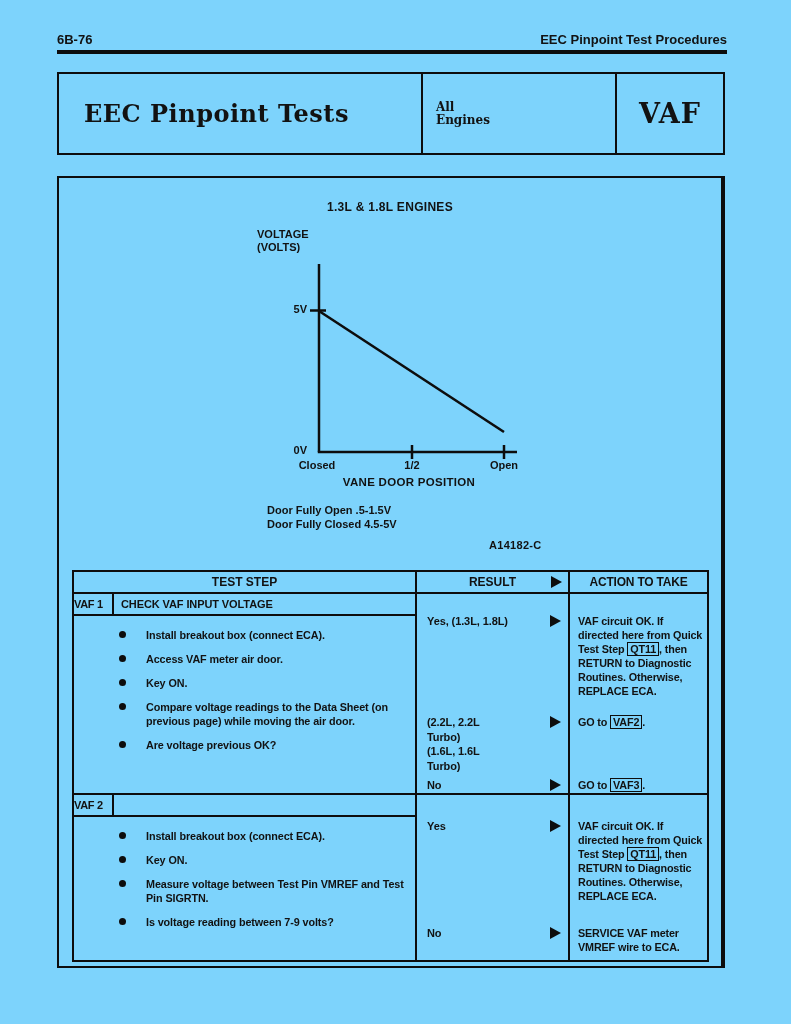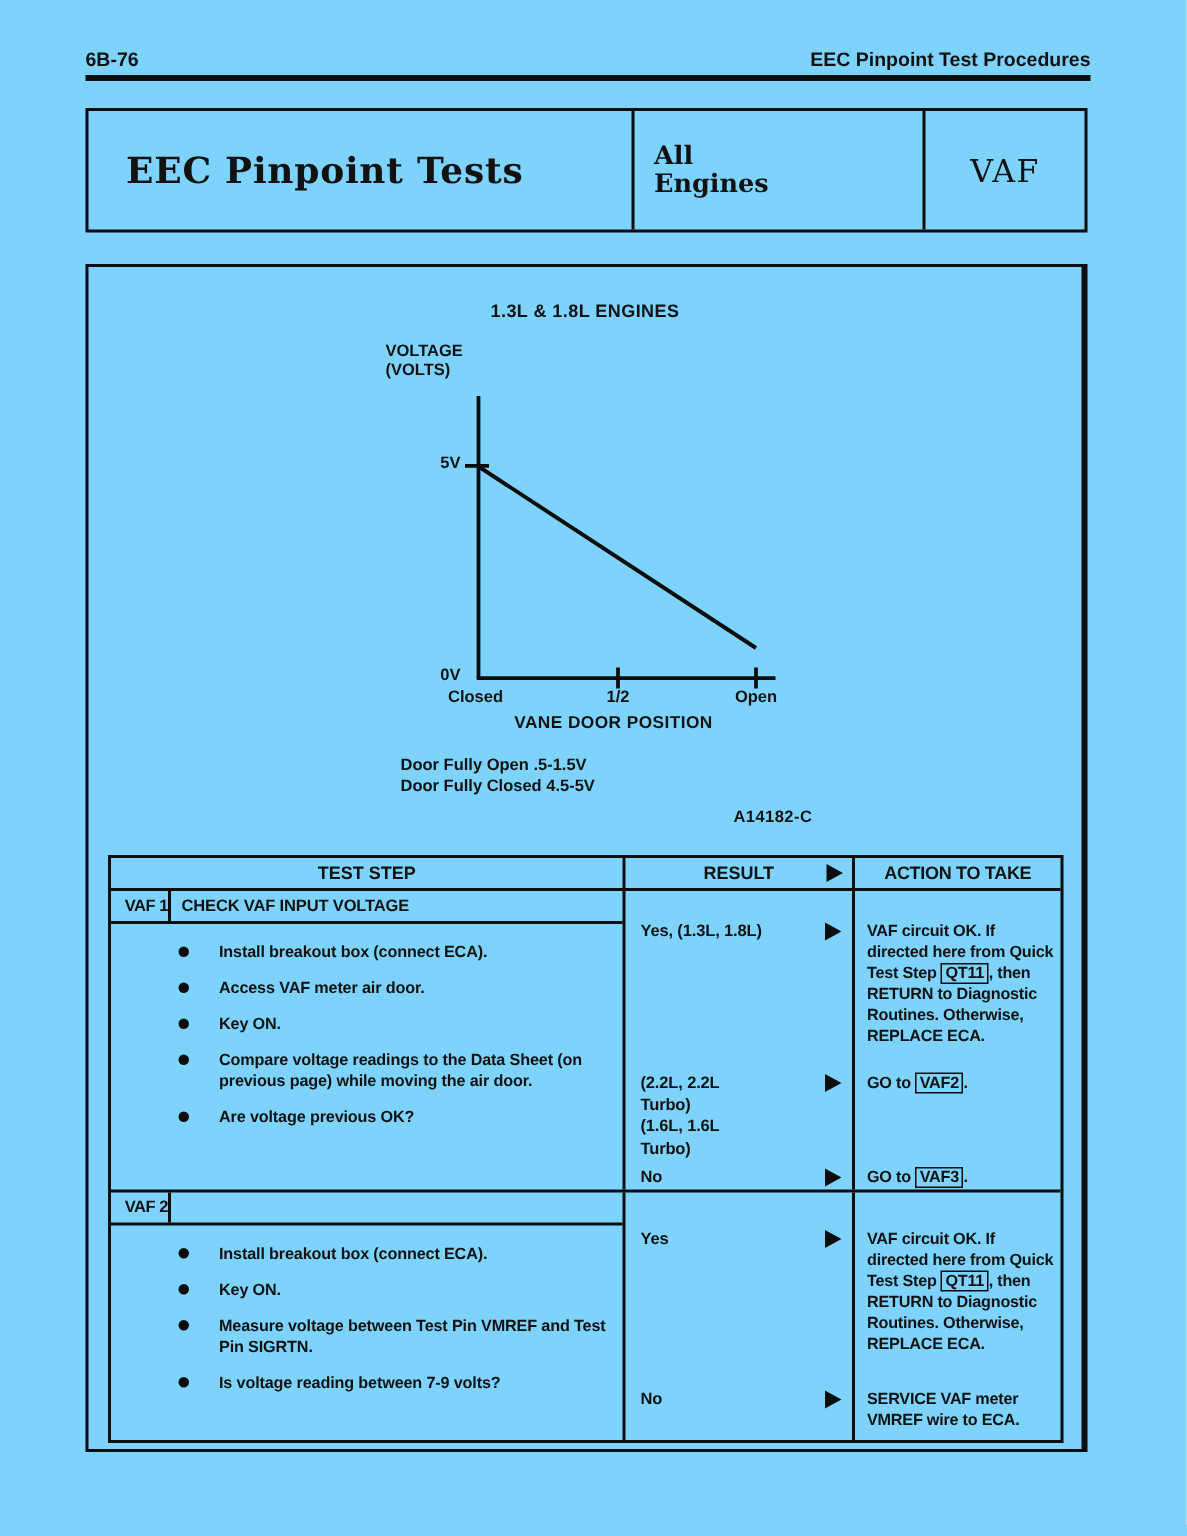--- a/index.html
+++ b/index.html
@@ -9,22 +9,22 @@
     background:#7dd3fc; color:#121212;
     font-family:"Liberation Sans", sans-serif;
     overflow:hidden;
   }
   
   .run-head { position:absolute; left:57px; top:32px; width:670px; display:flex; justify-content:space-between; font-size:13px; font-weight:700; }
   .head-rule { position:absolute; left:57px; top:50px; width:670px; height:4px; background:#0d0d0d; }
   
   .mast { position:absolute; left:57px; top:72px; width:668px; height:83px; border:2.5px solid #0d0d0d; display:flex; font-family:"DejaVu Serif", serif; }
   .mast-title { width:364px; border-right:2px solid #0d0d0d; display:flex; align-items:center; padding-left:25px; font-size:24px; font-weight:700; letter-spacing:.5px; }
-  .mast-scope { width:194px; border-right:2px solid #0d0d0d; display:flex; flex-direction:column; justify-content:center; padding-left:13px; font-size:17px; font-weight:700; line-height:1.08; }
-  .mast-code { flex:1; display:flex; align-items:center; justify-content:center; font-size:21px; font-weight:400; letter-spacing:1px; }
+  .mast-scope { width:194px; border-right:2px solid #0d0d0d; display:flex; flex-direction:column; justify-content:center; padding-left:13px; font-size:12px; font-weight:700; line-height:1.08; }
+  .mast-code { flex:1; display:flex; align-items:center; justify-content:center; font-size:27px; font-weight:700; letter-spacing:1px; }
   
   .figbox { position:absolute; left:57px; top:176px; width:668px; height:792px; border:2px solid #0d0d0d; border-right-width:4px; }
   .fig-title { position:absolute; left:0; top:22px; width:100%; text-align:center; font-size:12px; font-weight:700; letter-spacing:.3px; }
   .ylab { position:absolute; left:198px; top:50px; font-size:11px; font-weight:700; line-height:1.2; }
   .chart-svg { position:absolute; left:0; top:0; }
   .ytick-5v { position:absolute; left:212px; top:125px; width:36px; text-align:right; font-size:11px; font-weight:700; }
   .ytick-0v { position:absolute; left:212px; top:266px; width:36px; text-align:right; font-size:11px; font-weight:700; }
   .xt { position:absolute; top:281px; width:64px; text-align:center; font-size:11px; font-weight:700; }
   .xt-closed { left:226px; }
   .xt-half { left:321px; }
@@ -37,21 +37,21 @@
   .ptable .hdr { display:flex; height:22px; border-bottom:2.5px solid #0d0d0d; font-size:12px; font-weight:700; }
   .hdr .h1 { width:343px; border-right:2px solid #0d0d0d; text-align:center; line-height:20px; }
   .hdr .h2 { width:153px; border-right:2px solid #0d0d0d; position:relative; text-align:center; line-height:20px; }
   .hdr .h3 { flex:1; text-align:center; line-height:20px; letter-spacing:-.2px; }
   .hdr-arrow { position:absolute; right:6px; top:4px; }
   .tri { display:inline-block; width:0; height:0; border-top:6px solid transparent; border-bottom:6px solid transparent; border-left:11px solid #0d0d0d; }
   .block { display:grid; grid-template-columns:343px 153px 1fr; }
   .block + .block { border-top:2px solid #0d0d0d; }
   .ts-col { border-right:2px solid #0d0d0d; }
   .band { display:flex; height:22px; border-bottom:2px solid #0d0d0d; font-size:11px; font-weight:700; }
-  .band-id { width:40px; border-right:2px solid #0d0d0d; text-align:right; line-height:20px; letter-spacing:-.3px; }
+  .band-id { width:40px; border-right:2px solid #0d0d0d; text-align:left; line-height:20px; letter-spacing:-.3px; }
   .band-title { padding-left:7px; line-height:20px; letter-spacing:-.1px; }
   .bullets { padding:2px 6px 0 40px; }
   .bullet { display:flex; margin:10px 0; font-size:10.8px; font-weight:700; line-height:1.3; letter-spacing:-.1px; }
   .dot { width:7px; height:7px; border-radius:50%; background:#0d0d0d; margin:3px 20px 0 5px; flex:none; }
   .res-col { border-right:2px solid #0d0d0d; padding-top:20px; font-size:11px; font-weight:700; }
   .res-col.p24 { padding-top:24px; }
   .res-entry { display:flex; justify-content:space-between; align-items:flex-start; padding:0 7px 0 10px; }
   .res-entry .txt { white-space:pre-line; line-height:1.32; letter-spacing:-.1px; }
   .res-entry .tri { margin-top:1px; flex:none; }
   .act-col { padding-top:20px; font-size:10.8px; font-weight:700; }

